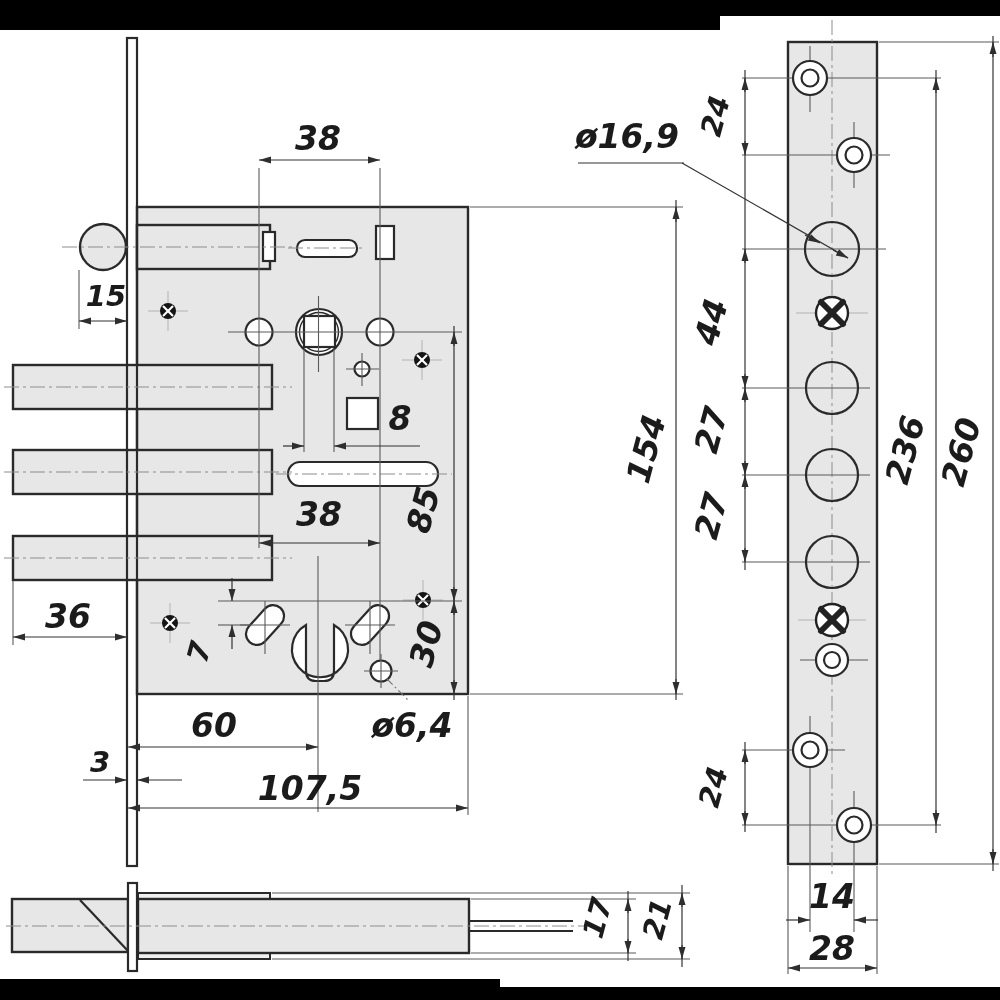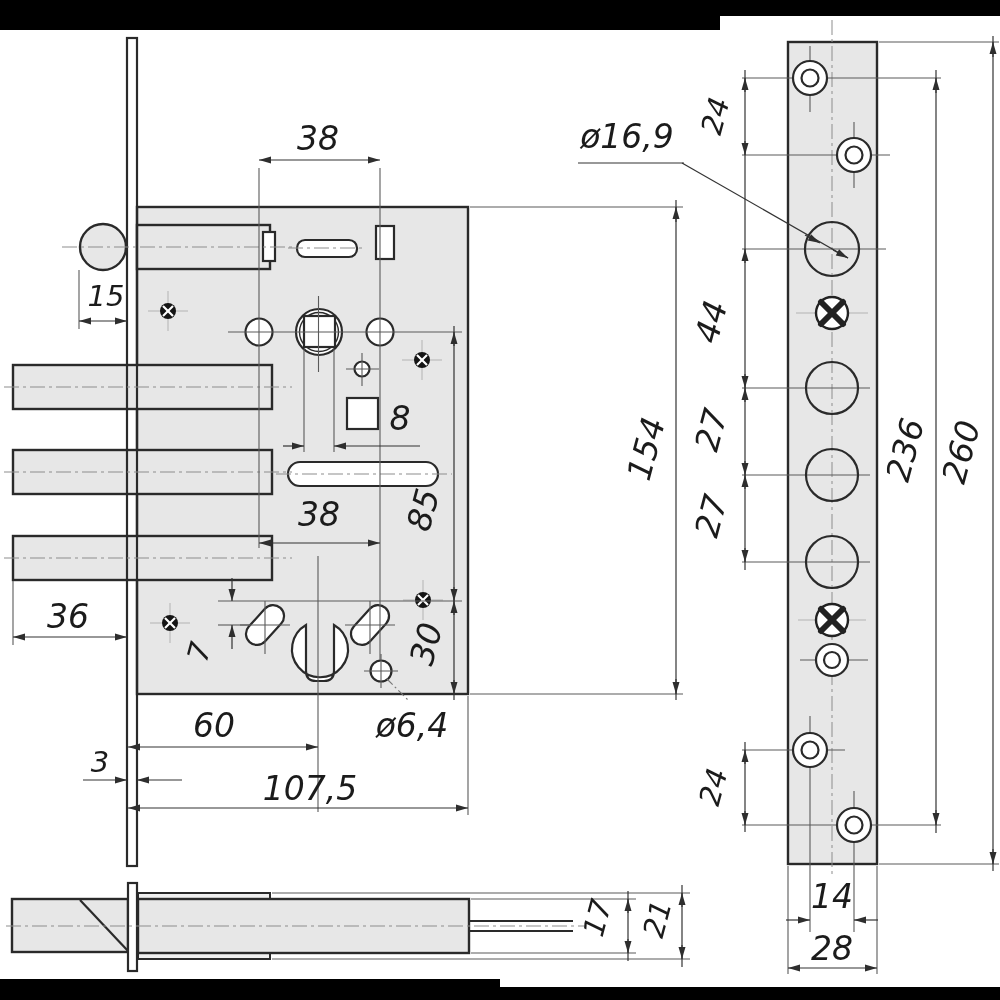--- a/index.html
+++ b/index.html
@@ -1,16 +1,16 @@
 <!DOCTYPE html>
 <html><head>
 <meta charset="utf-8">
 <style>
   html,body{margin:0;padding:0;background:#fff;}
-  #stage{width:1000px;height:1000px;position:relative;background:#fff;font-family:"DejaVu Sans",sans-serif;}
+  #stage{width:1000px;height:1000px;position:relative;background:#fff;font-family:"DejaVu Sans",sans-serif;font-weight:bold;}
   svg{display:block;}
   .metal{fill:#e7e7e7;stroke:#2a2a2a;stroke-width:2.4;}
   .metal-thin{fill:#efefef;stroke:#2a2a2a;stroke-width:2;}
   .whitehole{fill:#ffffff;stroke:#2a2a2a;stroke-width:2.2;}
   .nofill{fill:none;stroke:#2a2a2a;stroke-width:2.2;}
   .thin{stroke:#5a5a5a;stroke-width:1.1;fill:none;}
   .dim{stroke:#333;stroke-width:1.2;fill:none;}
   .cl{stroke:#8d8d8d;stroke-width:1;fill:none;stroke-dasharray:15 4 3 4;}
   .faint{stroke:#b3b3b3;stroke-width:1;fill:none;}
   .dimtext{font-style:italic;font-size:33px;fill:#1b1b1b;}

